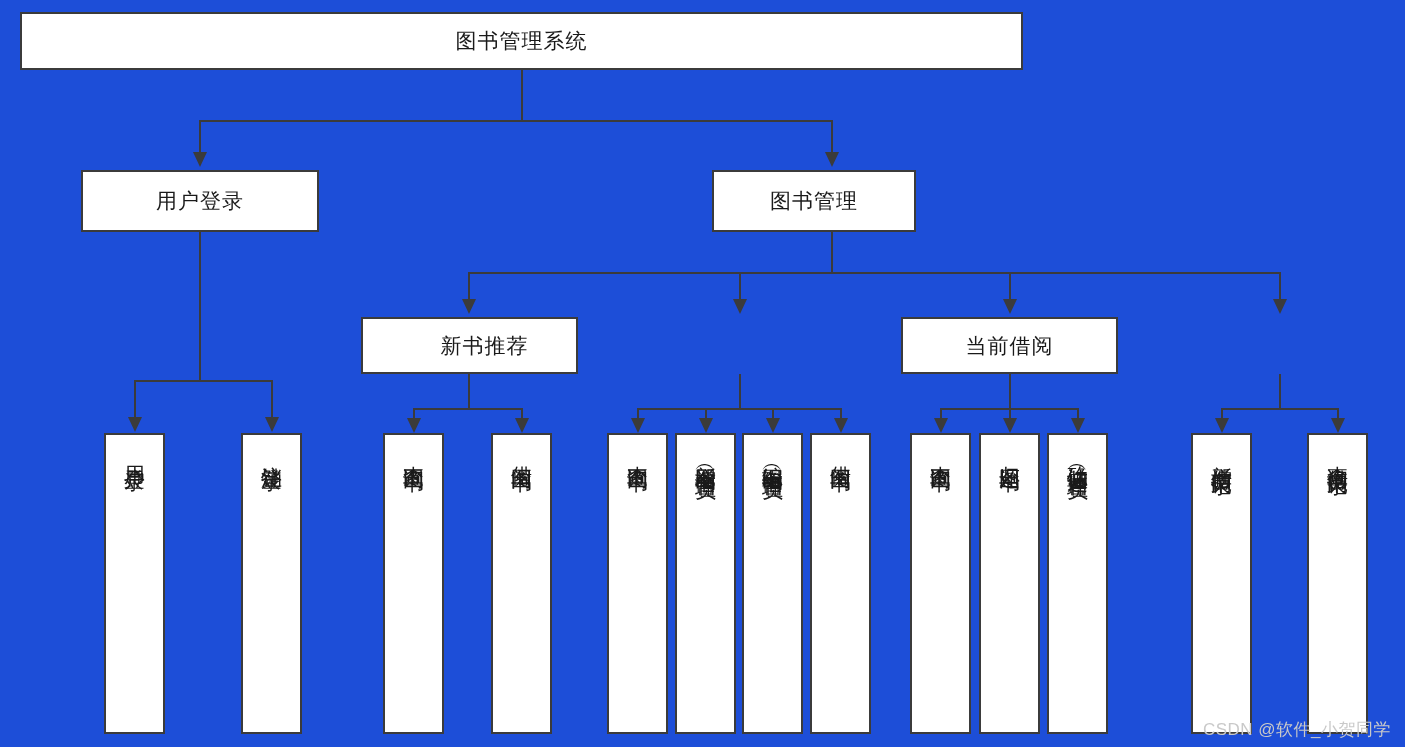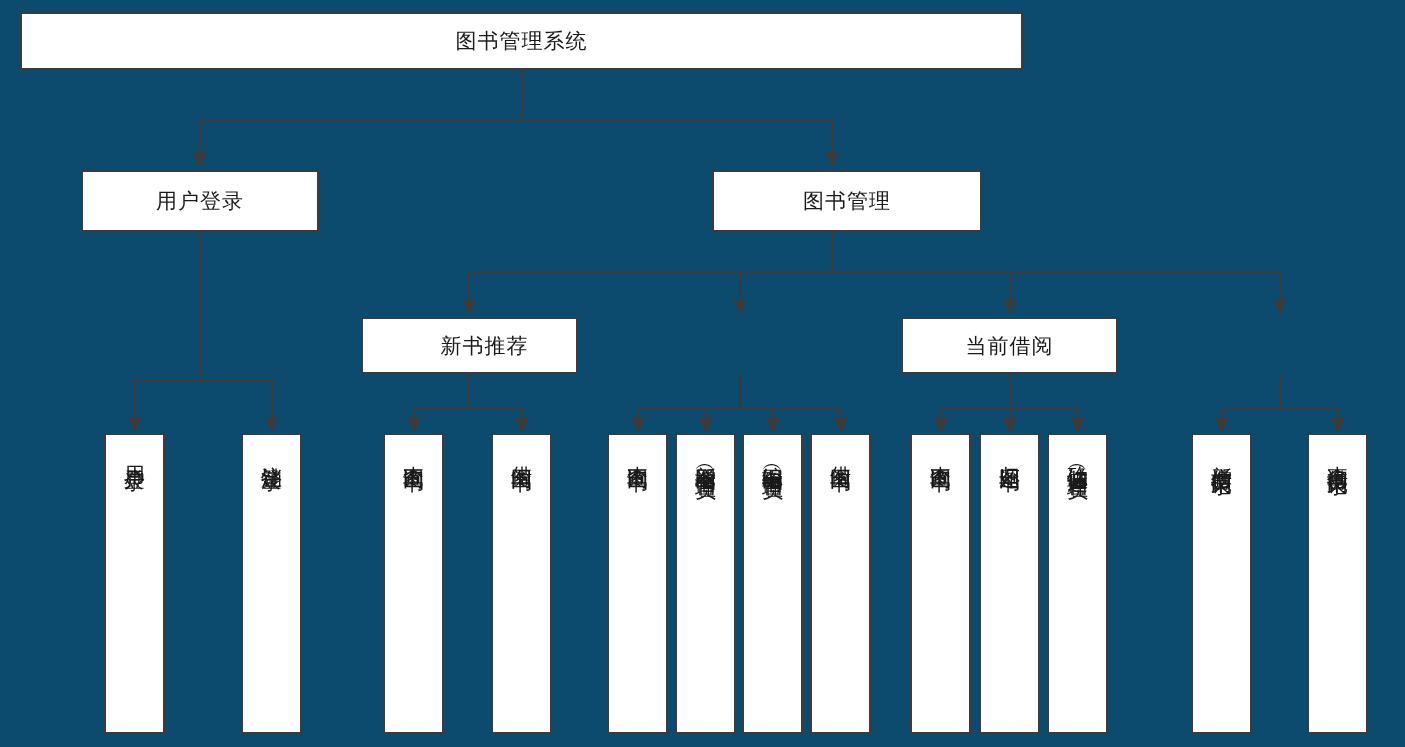--- a/index.html
+++ b/index.html
@@ -4,21 +4,21 @@
 <style>
   html, body {
     margin: 0;
     padding: 0;
     background: #ffffff;
   }
   #canvas {
     position: relative;
     width: 1405px;
     height: 747px;
-    background: #0c4a6e;
+    background: #1d4ed8;
     font-family: "Liberation Sans", "DejaVu Sans", sans-serif;
     overflow: hidden;
     text-decoration: underline;
   }
   .node {
     position: absolute;
     box-sizing: border-box;
     border: 2px solid #3b3b3b;
     background: #ffffff;
     display: flex;
@@ -81,21 +81,21 @@
   <div class="edge h" style="left:199px; top:120px; width:634px;"></div>
 
   <div class="edge v" style="left:199px; top:120px; height:33px;"></div>
   <div class="arrow" style="left:193px; top:152px;"></div>
   <div class="edge v" style="left:831px; top:120px; height:33px;"></div>
   <div class="arrow" style="left:825px; top:152px;"></div>
 
   <div class="node horiz" style="left:81px; top:170px; width:238px; height:62px;">
     <span>用户登录</span>
   </div>
-  <div class="node horiz" style="left:712px; top:170px; width:270px; height:62px;">
+  <div class="node horiz" style="left:712px; top:170px; width:204px; height:62px;">
     <span>图书管理</span>
   </div>
 
   <div class="edge v" style="left:199px; top:232px; height:148px;"></div>
   <div class="edge h" style="left:134px; top:380px; width:138px;"></div>
   <div class="edge v" style="left:134px; top:380px; height:38px;"></div>
   <div class="arrow" style="left:128px; top:417px;"></div>
   <div class="edge v" style="left:271px; top:380px; height:38px;"></div>
   <div class="arrow" style="left:265px; top:417px;"></div>
 
@@ -188,14 +188,15 @@
     <span class="vtext">确认归还（管理员）</span>
   </div>
 
   <div class="node vert" style="left:1191px; top:433px; width:61px; height:301px;">
     <span class="vtext">新增借阅记录</span>
   </div>
   <div class="node vert" style="left:1307px; top:433px; width:61px; height:301px;">
     <span class="vtext">查询借阅记录</span>
   </div>
 
+  <div id="watermark">CSDN @软件_小贺同学</div>
 
 </div>
 
 </body></html>

